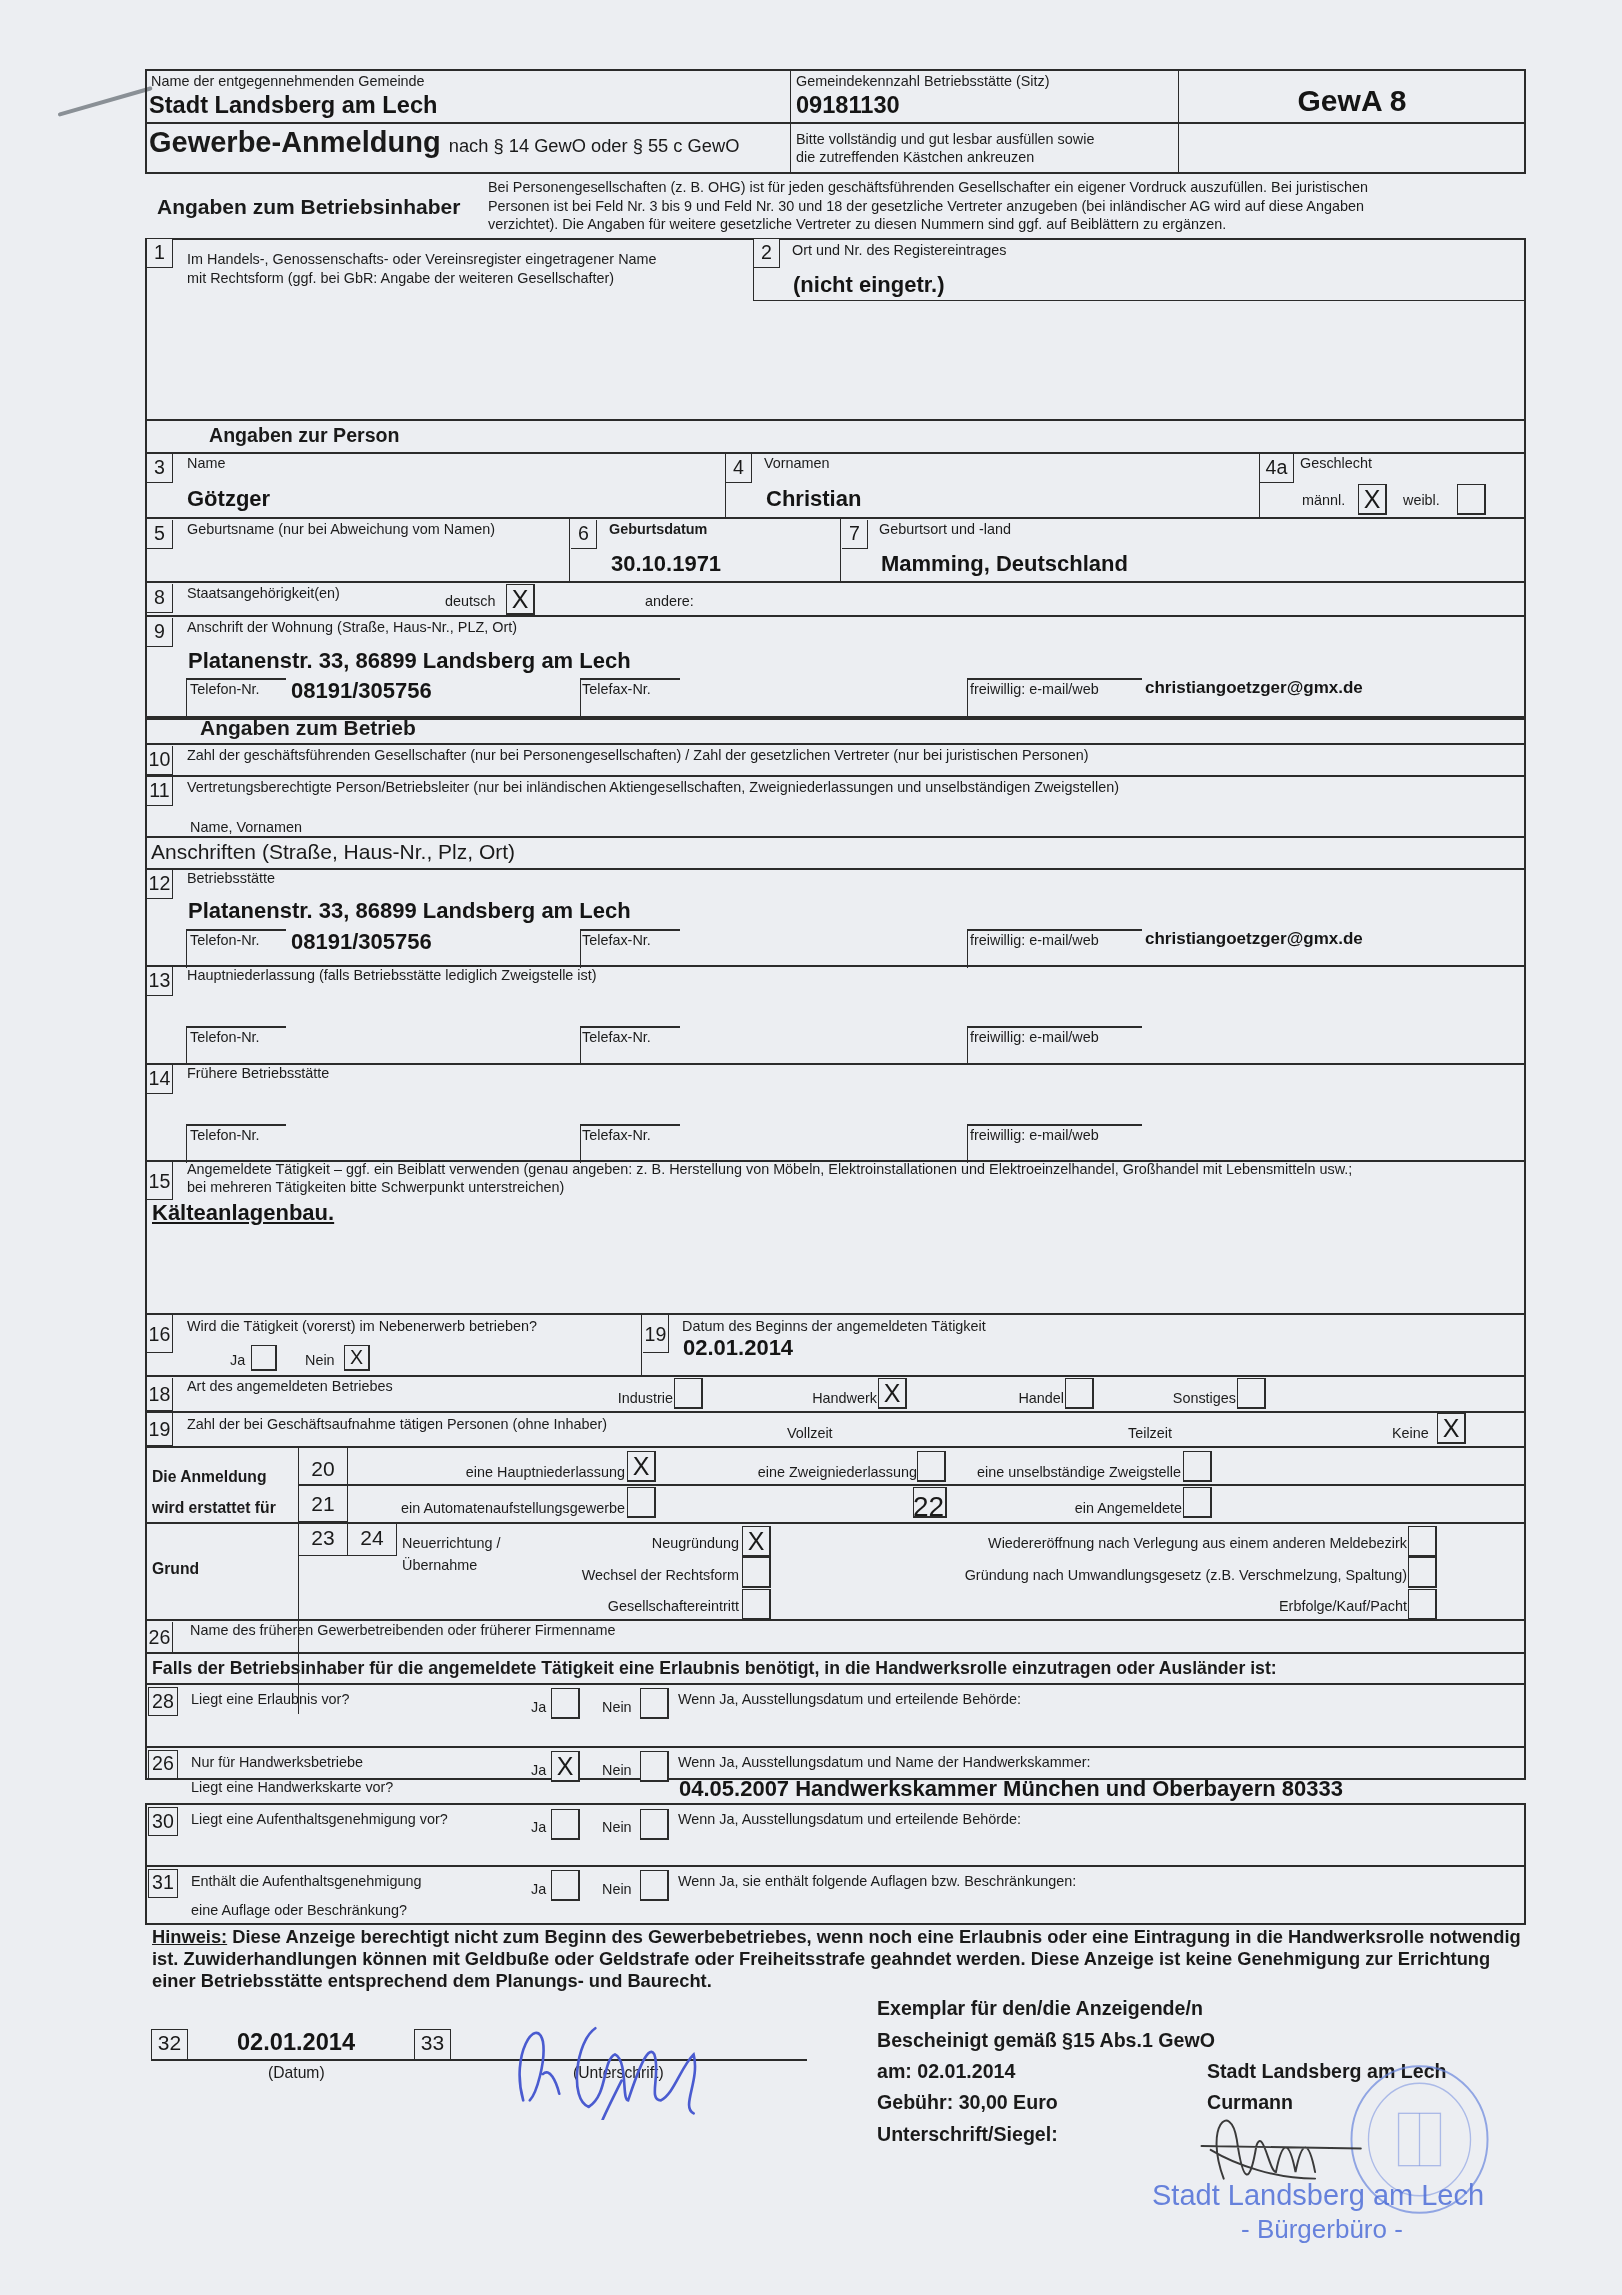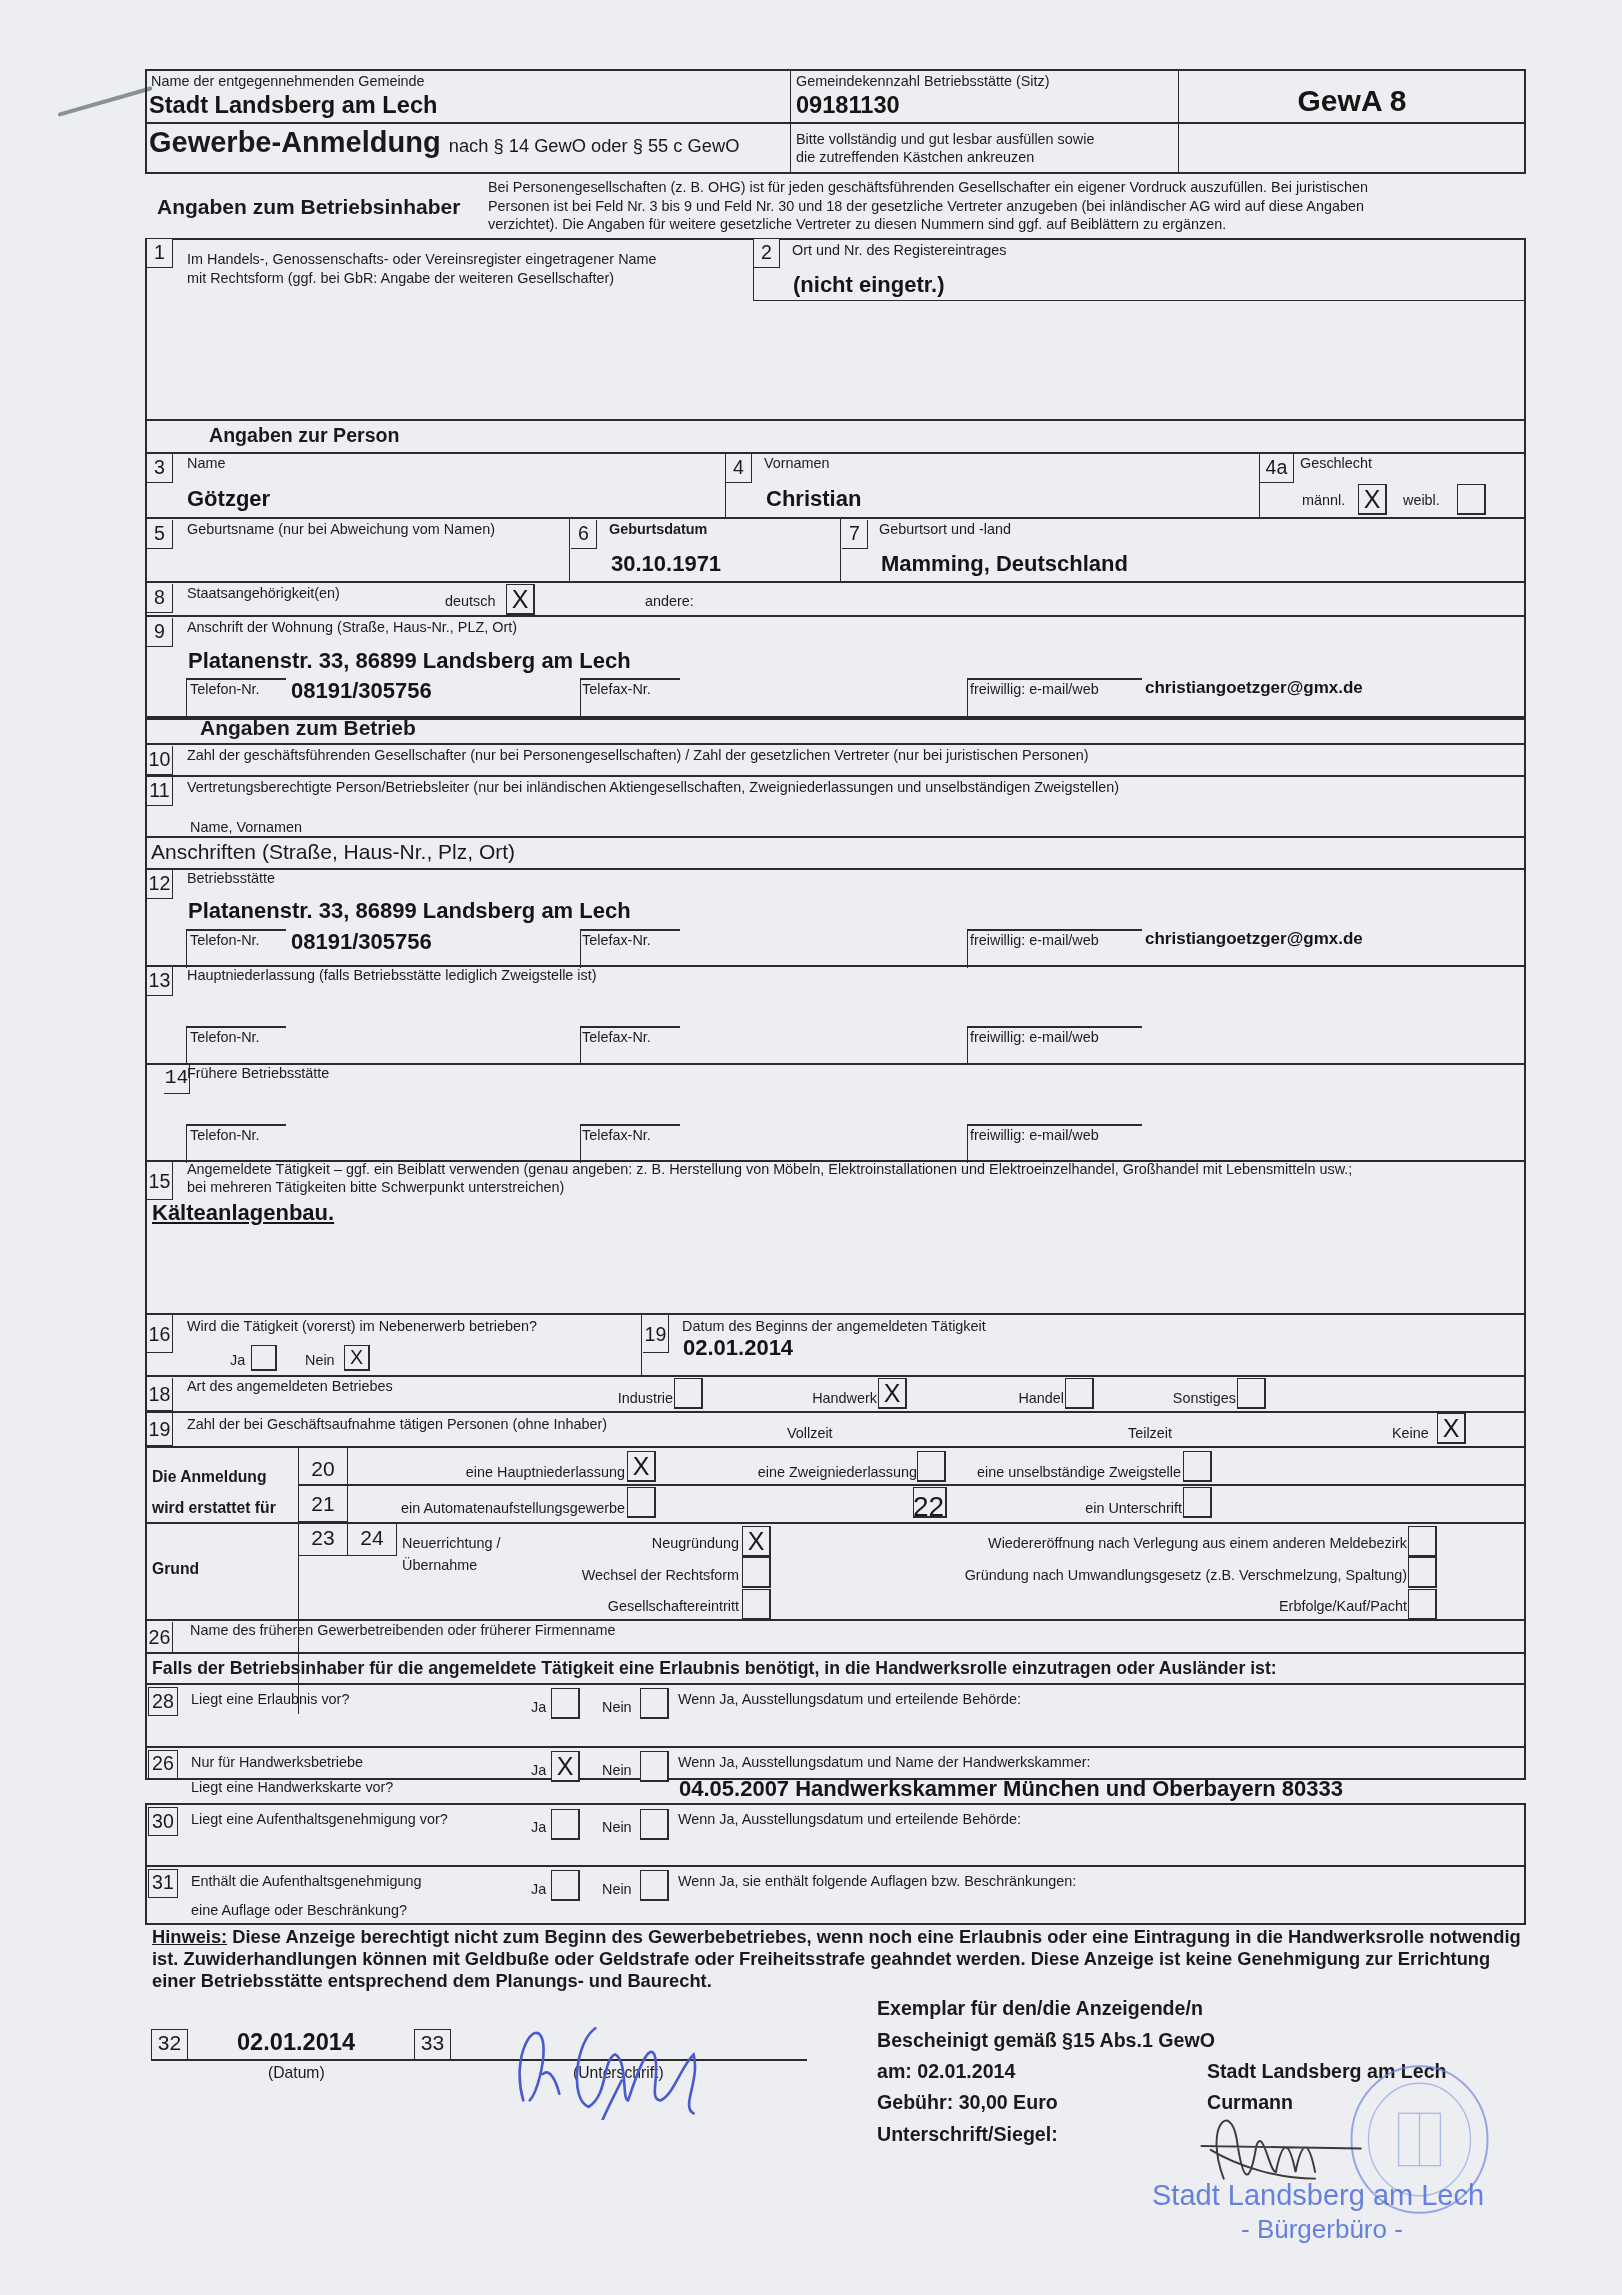--- a/index.html
+++ b/index.html
@@ -142,21 +142,21 @@
 <div class="num" style="left:147px;top:967px;">13</div>
 <div class="lbl" style="left:187px;top:967px;">Hauptniederlassung (falls Betriebsstätte lediglich Zweigstelle ist)</div>
 <div class="tab" style="left:186px;top:1026px;width:99px;height:37px;"></div>
 <div class="lbl" style="left:190px;top:1029px;">Telefon-Nr.</div>
 <div class="tab" style="left:580px;top:1026px;width:99px;height:37px;"></div>
 <div class="lbl" style="left:582px;top:1029px;">Telefax-Nr.</div>
 <div class="tab" style="left:967px;top:1026px;width:174px;height:37px;"></div>
 <div class="lbl" style="left:970px;top:1029px;">freiwillig: e-mail/web</div>
 <div class="hl" style="left:145px;top:1063px;width:1381px;"></div>
 
-<div class="num" style="left:164px;top:1065px;font-family:Liberation Mono, monospace;">14</div>
+<div class="num" style="left:147px;top:1065px;">14</div>
 <div class="lbl" style="left:187px;top:1065px;">Frühere Betriebsstätte</div>
 <div class="tab" style="left:186px;top:1124px;width:99px;height:37px;"></div>
 <div class="lbl" style="left:190px;top:1127px;">Telefon-Nr.</div>
 <div class="tab" style="left:580px;top:1124px;width:99px;height:37px;"></div>
 <div class="lbl" style="left:582px;top:1127px;">Telefax-Nr.</div>
 <div class="tab" style="left:967px;top:1124px;width:174px;height:37px;"></div>
 <div class="lbl" style="left:970px;top:1127px;">freiwillig: e-mail/web</div>
 <div class="hl" style="left:145px;top:1160px;width:1381px;"></div>
 
 <div class="num" style="left:147px;top:1162px;height:38px;line-height:38px;">15</div>
@@ -209,21 +209,21 @@
 <div class="lbl right" style="left:681px;width:236px;top:1464px;">eine Zweigniederlassung</div>
 <div class="cb" style="left:917px;top:1451px;"></div>
 <div class="lbl right" style="left:942px;width:239px;top:1464px;">eine unselbständige Zweigstelle</div>
 <div class="cb" style="left:1183px;top:1451px;"></div>
 <div class="hl" style="left:298px;top:1484px;width:1228px;border-top-width:2px;"></div>
 <div class="abs" style="left:298px;top:1492px;width:50px;text-align:center;font-size:21px;">21</div>
 <div class="lbl right" style="left:353px;width:272px;top:1500px;">ein Automatenaufstellungsgewerbe</div>
 <div class="cb" style="left:627px;top:1487px;"></div>
 <div class="box" style="left:913px;top:1487px;width:34px;height:31px;border-width:1.3px;border-right-width:2.6px;border-bottom-width:2.6px;"></div>
 <div class="abs" style="left:913px;top:1491px;width:48px;font-size:28px;">22</div>
-<div class="lbl right" style="left:982px;width:200px;top:1500px;">ein Unterschrift</div>
+<div class="lbl right" style="left:982px;width:200px;top:1500px;">ein Angemeldete</div>
 <div class="cb" style="left:1183px;top:1487px;"></div>
 <div class="hl" style="left:145px;top:1522px;width:1381px;"></div>
 
 <div class="abs" style="left:152px;top:1560px;font-size:15.7px;font-weight:bold;">Grund</div>
 <div class="box" style="left:298px;top:1522px;width:50px;height:34px;border-width:1.3px;"></div>
 <div class="box" style="left:347px;top:1522px;width:50px;height:34px;border-width:1.3px;"></div>
 <div class="abs" style="left:298px;top:1526px;width:50px;text-align:center;font-size:21px;">23</div>
 <div class="abs" style="left:347px;top:1526px;width:50px;text-align:center;font-size:21px;">24</div>
 <div class="lbl" style="left:402px;top:1535px;">Neuerrichtung /</div>
 <div class="lbl" style="left:402px;top:1557px;">Übernahme</div>

